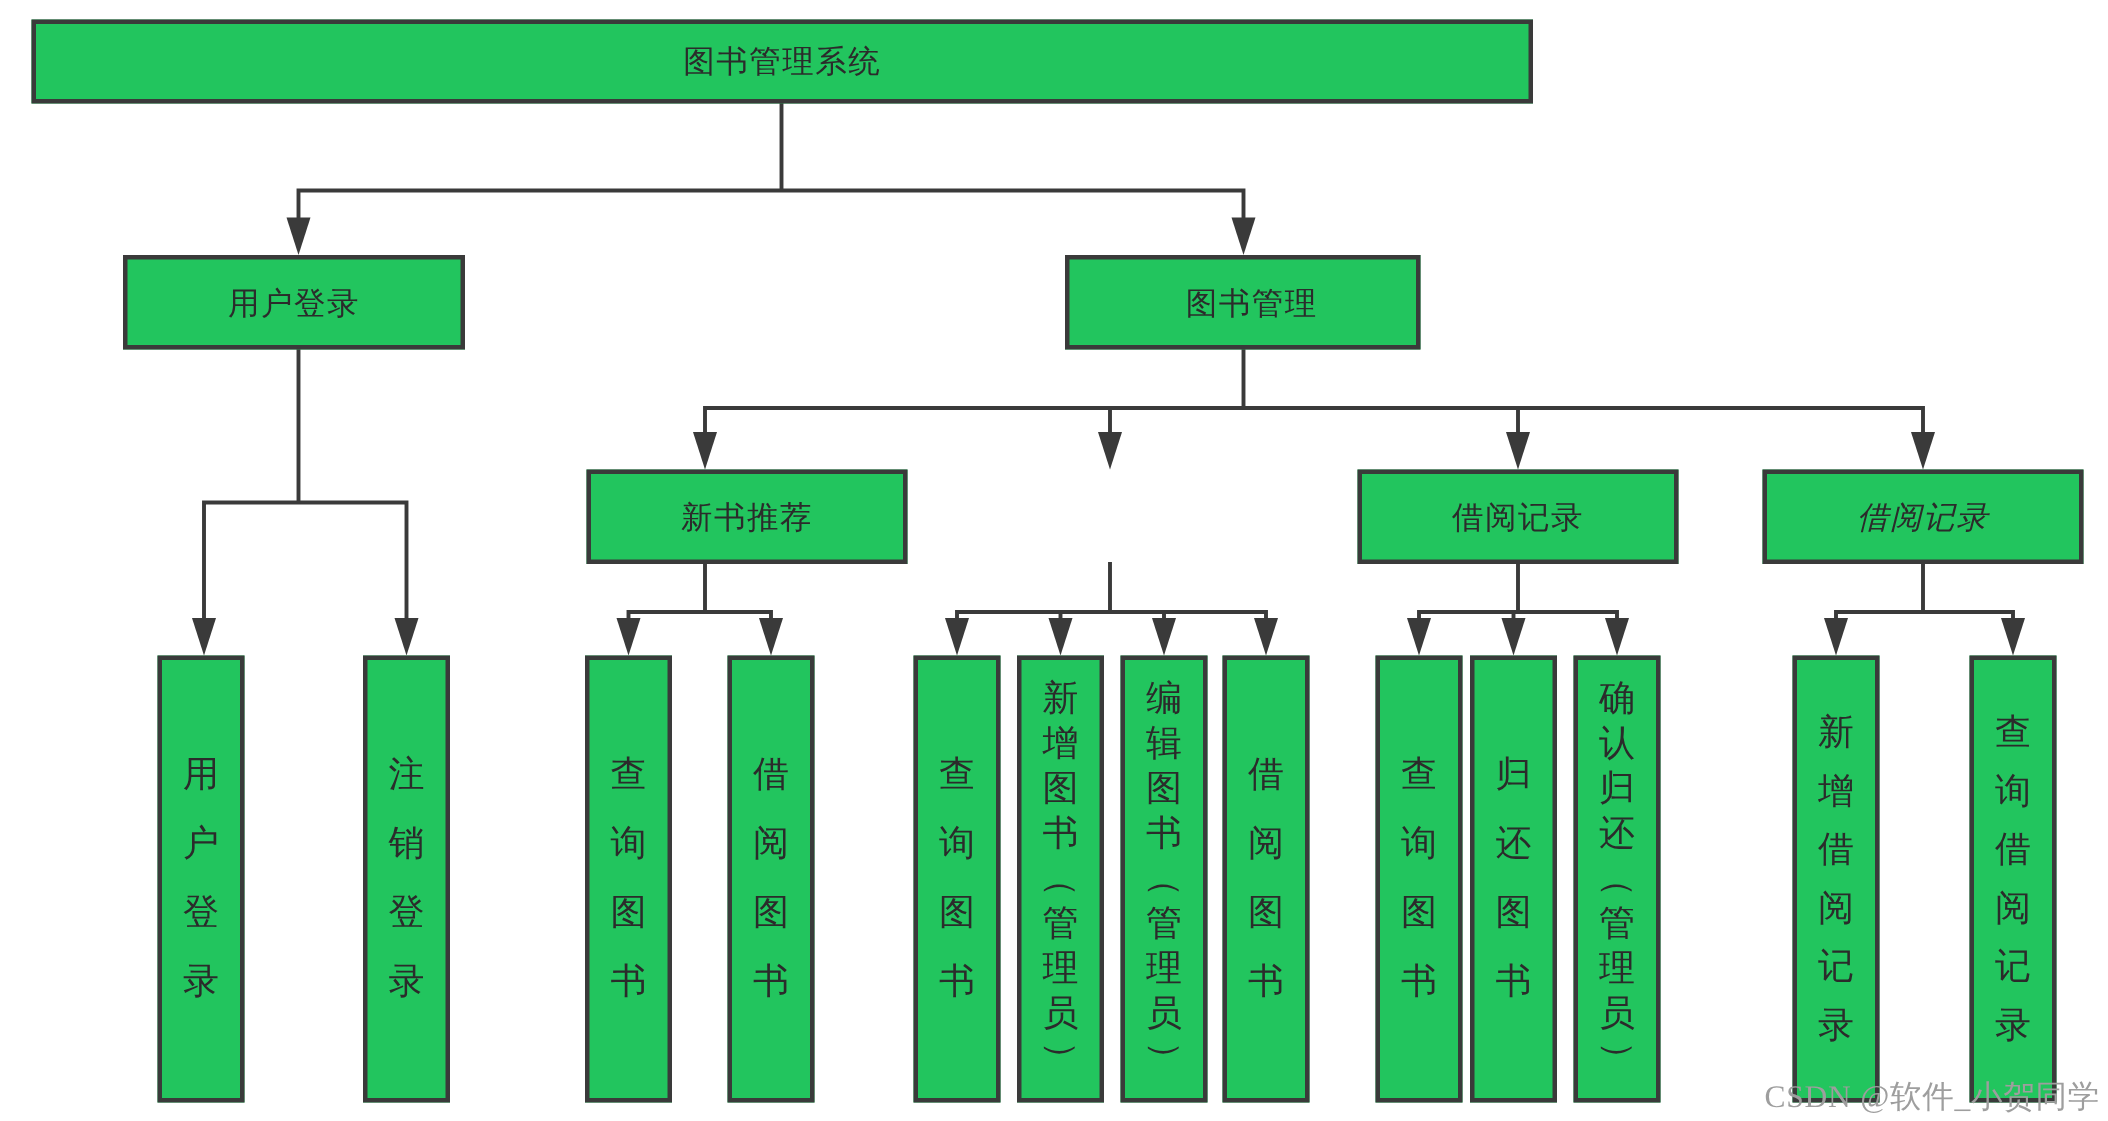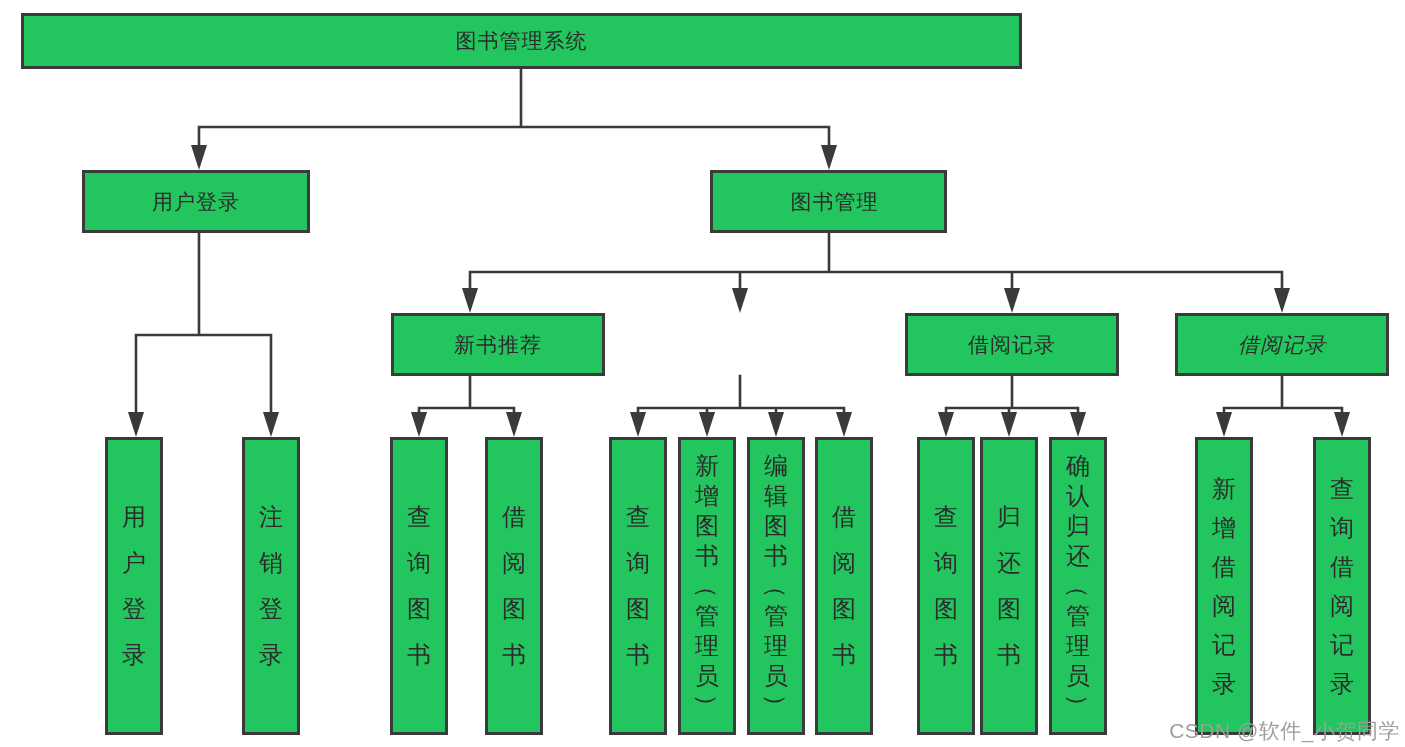--- a/index.html
+++ b/index.html
@@ -21,21 +21,21 @@
     display:flex; flex-direction:column;
     align-items:center; justify-content:center;
     width:100%; height:100%;
     font-size:24px; letter-spacing:0;
   }
   .vtext span { display:block; line-height:1; height:24px; }
   .vtext span.paren { transform:rotate(90deg); }
   .watermark {
     position:absolute; right:5px; bottom:2px; z-index:3;
     font-size:21px; color:#9e9e9e; letter-spacing:0.5px;
-    font-family:Liberation Sans, sans-serif;
+    font-family:Liberation Serif, serif;
   }
 </style>
 </head>
 <body>
 
 <div class="canvas">
 
   <svg class="connectors" viewBox="0 0 1405 747" xmlns="http://www.w3.org/2000/svg">
     <g stroke="#3a3a3a" stroke-width="2.6" fill="none" stroke-linecap="square">
 

